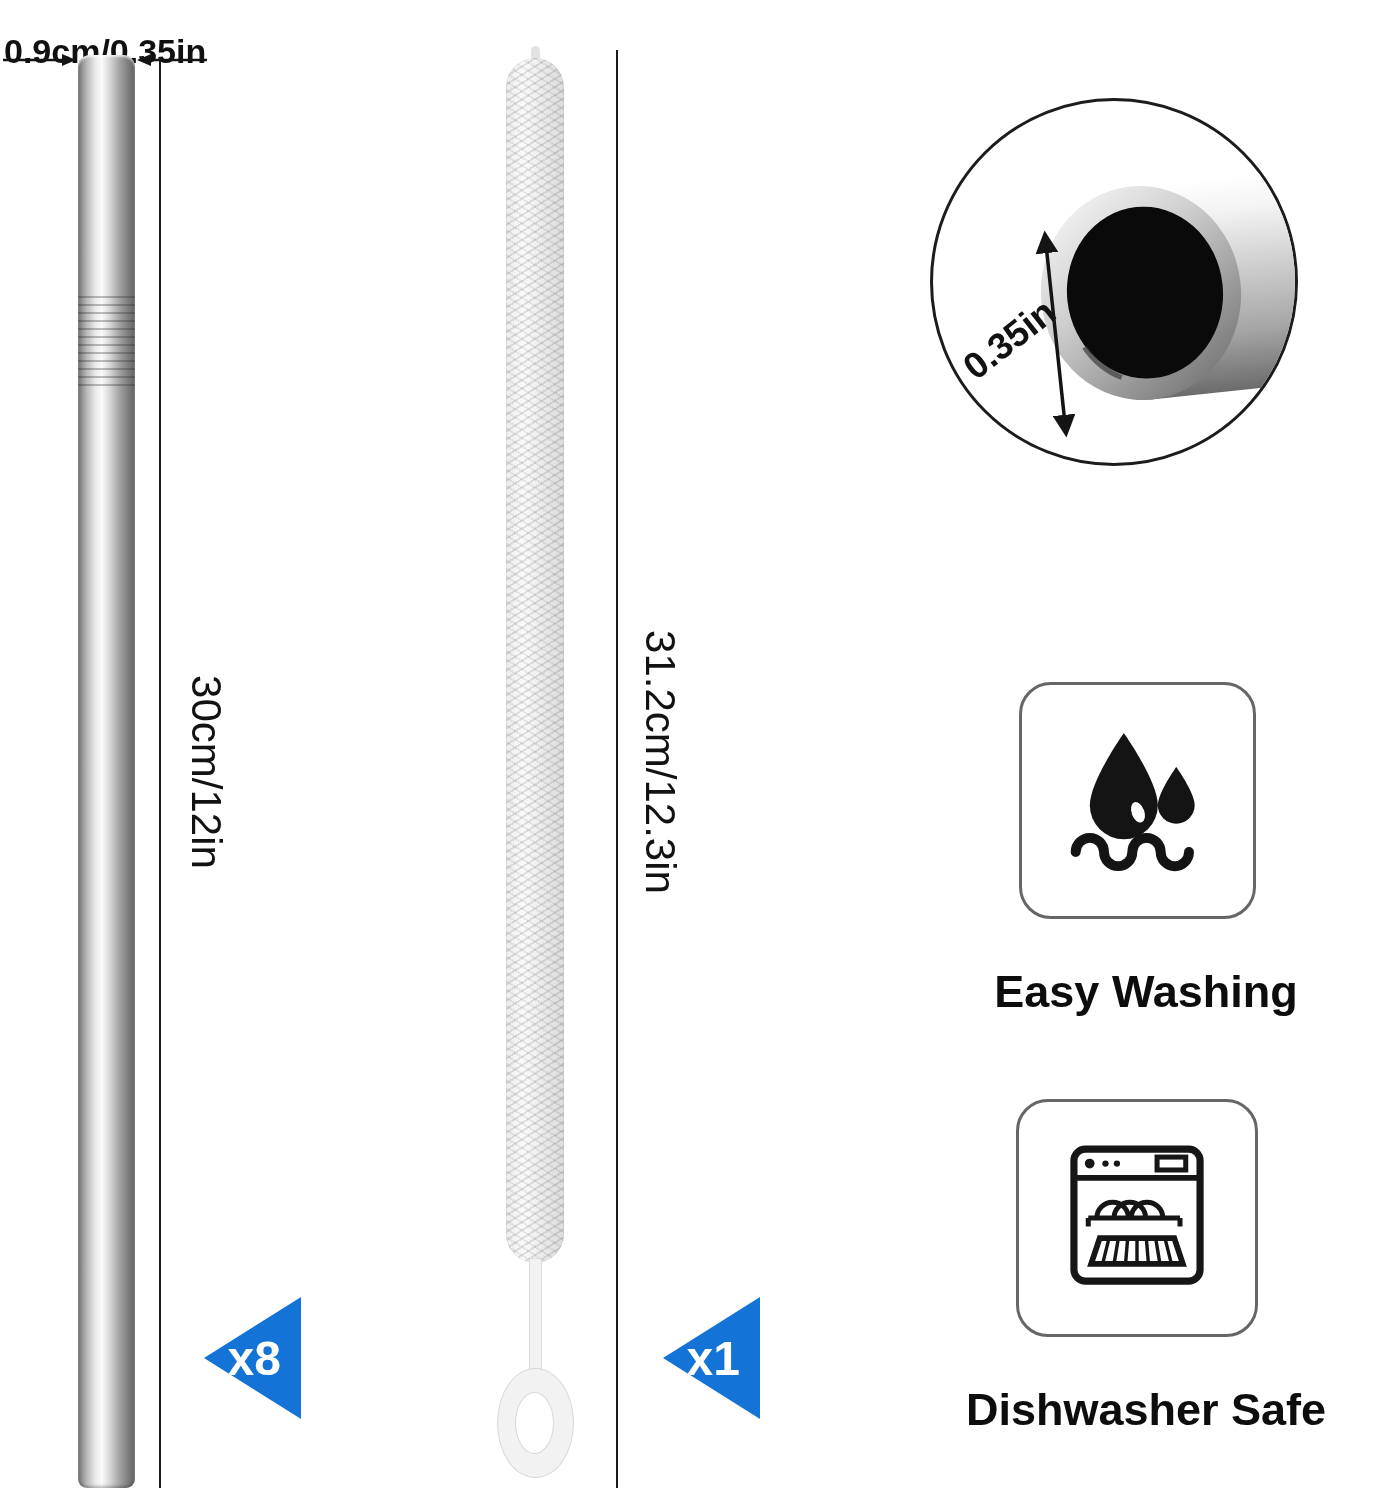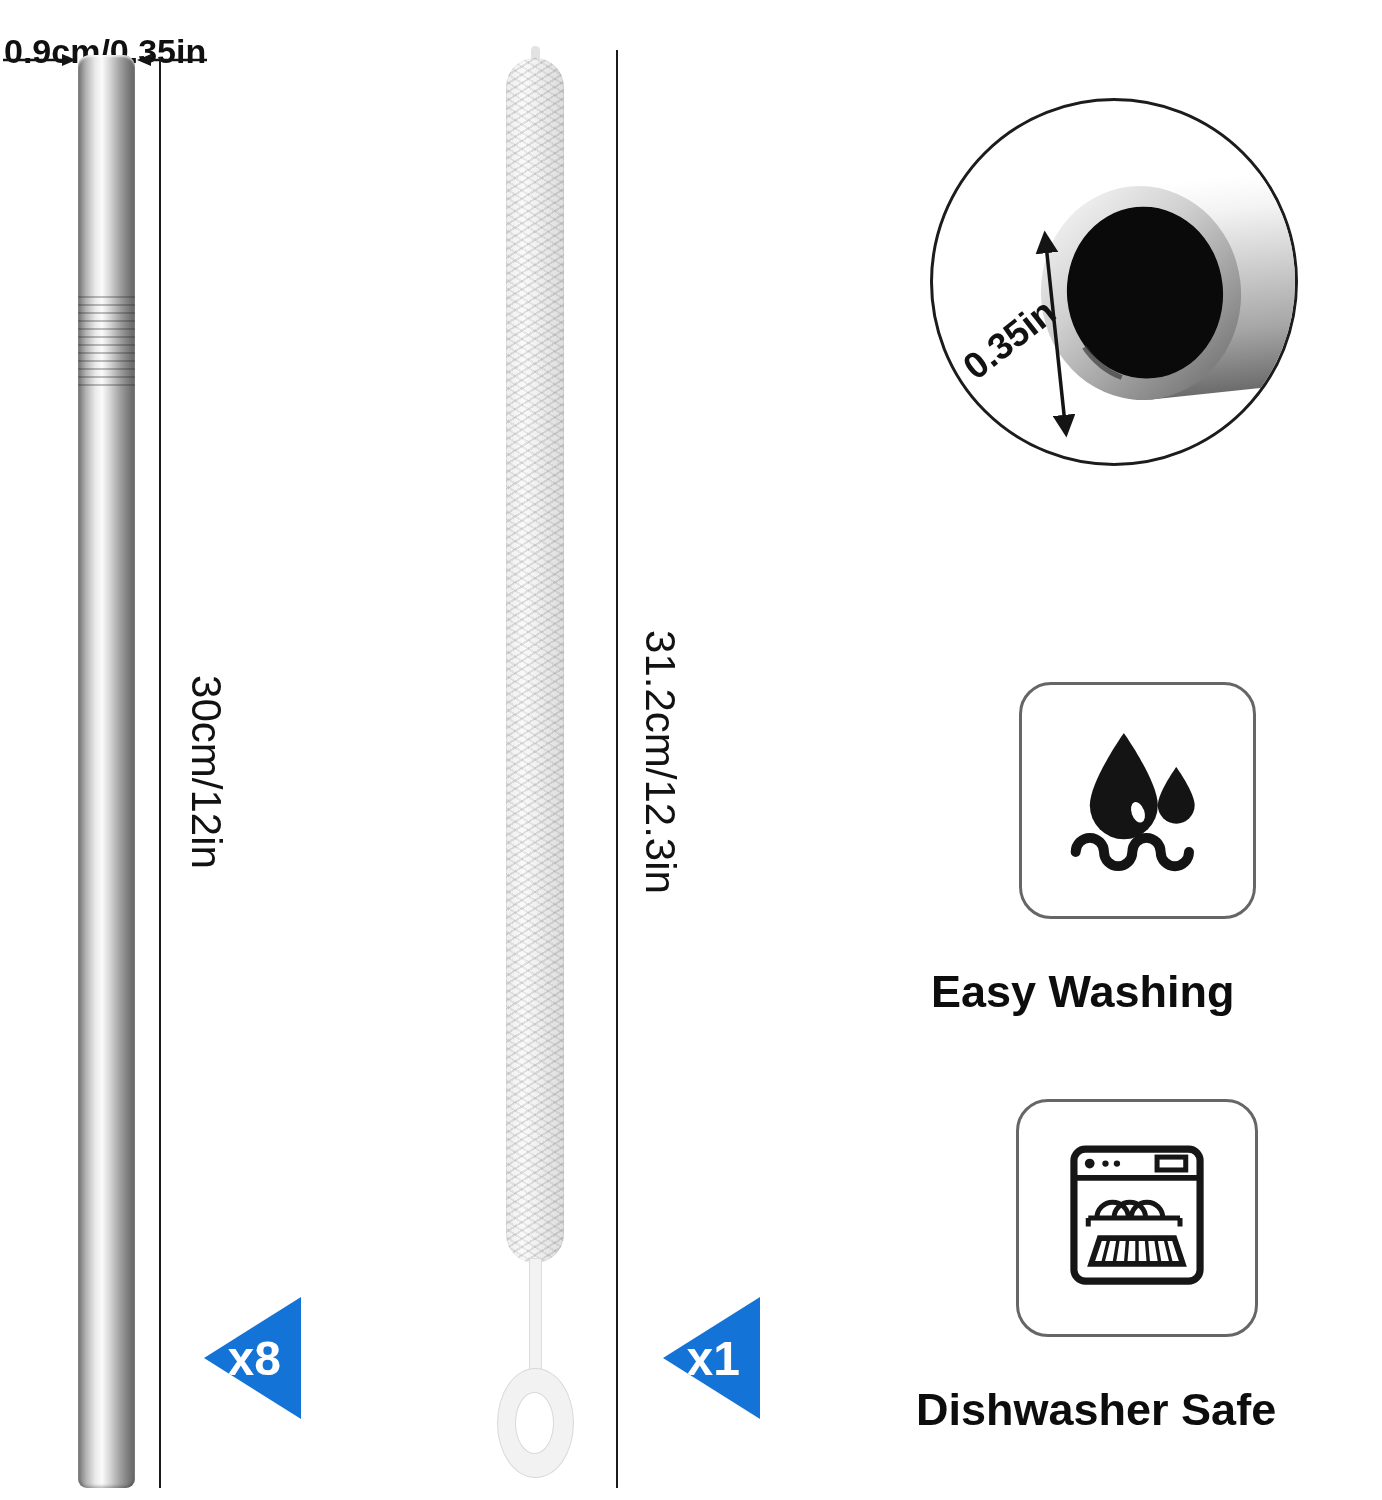--- a/index.html
+++ b/index.html
@@ -68,21 +68,21 @@
     border:3px solid #1c1c1c;box-sizing:border-box;overflow:hidden;background:#fff;
   }
   
   .feature-box{
     position:absolute;border:3px solid #666;border-radius:32px;box-sizing:border-box;
     display:flex;align-items:center;justify-content:center;background:#fff;
   }
   .feature-box.washing{left:1019px;top:682px;width:237px;height:237px;}
   .feature-box.dishwasher{left:1016px;top:1099px;width:242px;height:238px;}
   .feature-label{
-    position:absolute;text-align:left;font-size:45px;font-weight:700;color:#0d0d0d;white-space:nowrap;
+    position:absolute;text-align:center;font-size:45px;font-weight:700;color:#0d0d0d;white-space:nowrap;
   }
   .feature-label.washing{left:931px;top:966px;width:430px;}
   .feature-label.dishwasher{left:916px;top:1384px;width:460px;}
 </style>
 </head>
 <body>
 
 <div class="canvas">
 
   <div class="dia-label">0.9cm/0.35in</div>

